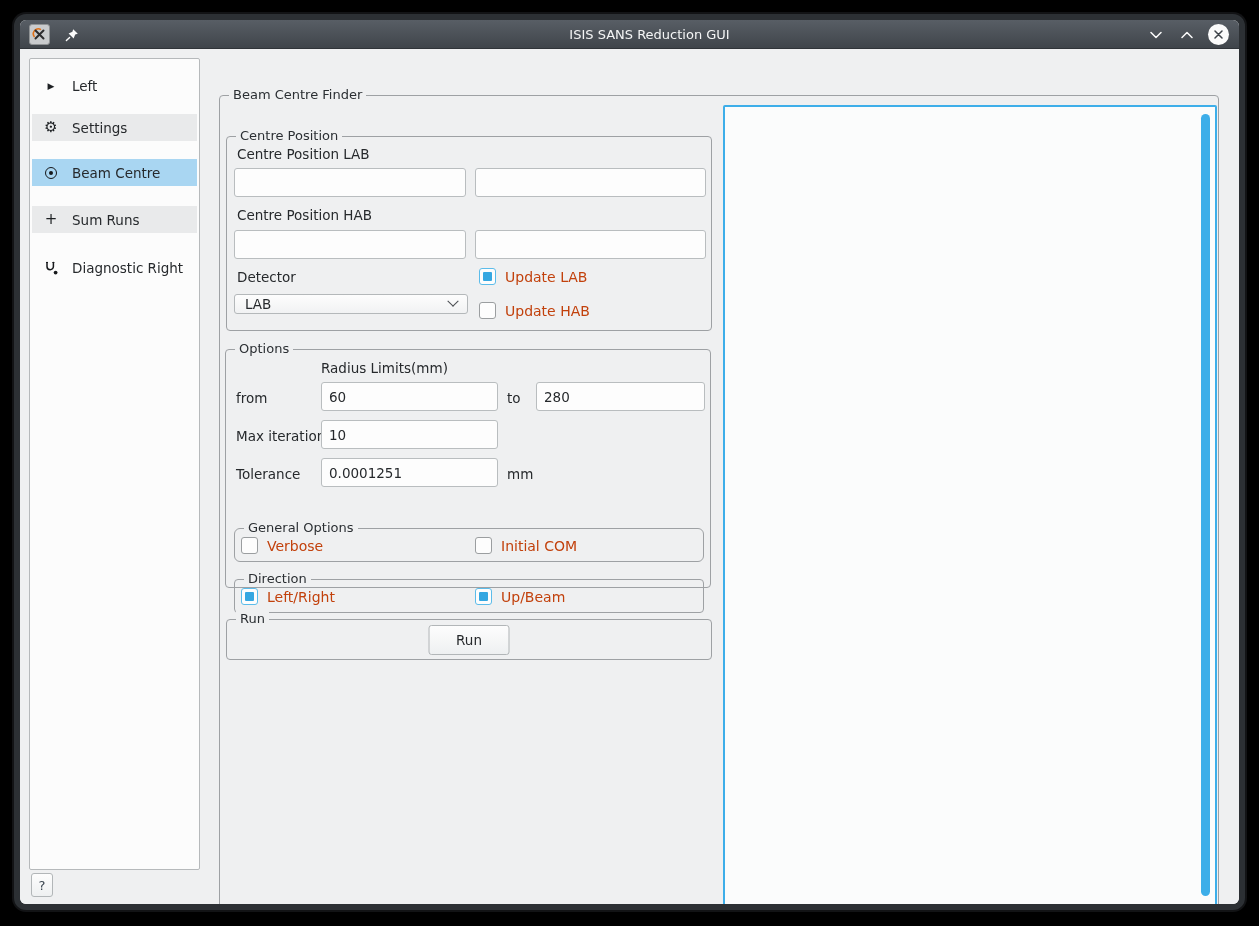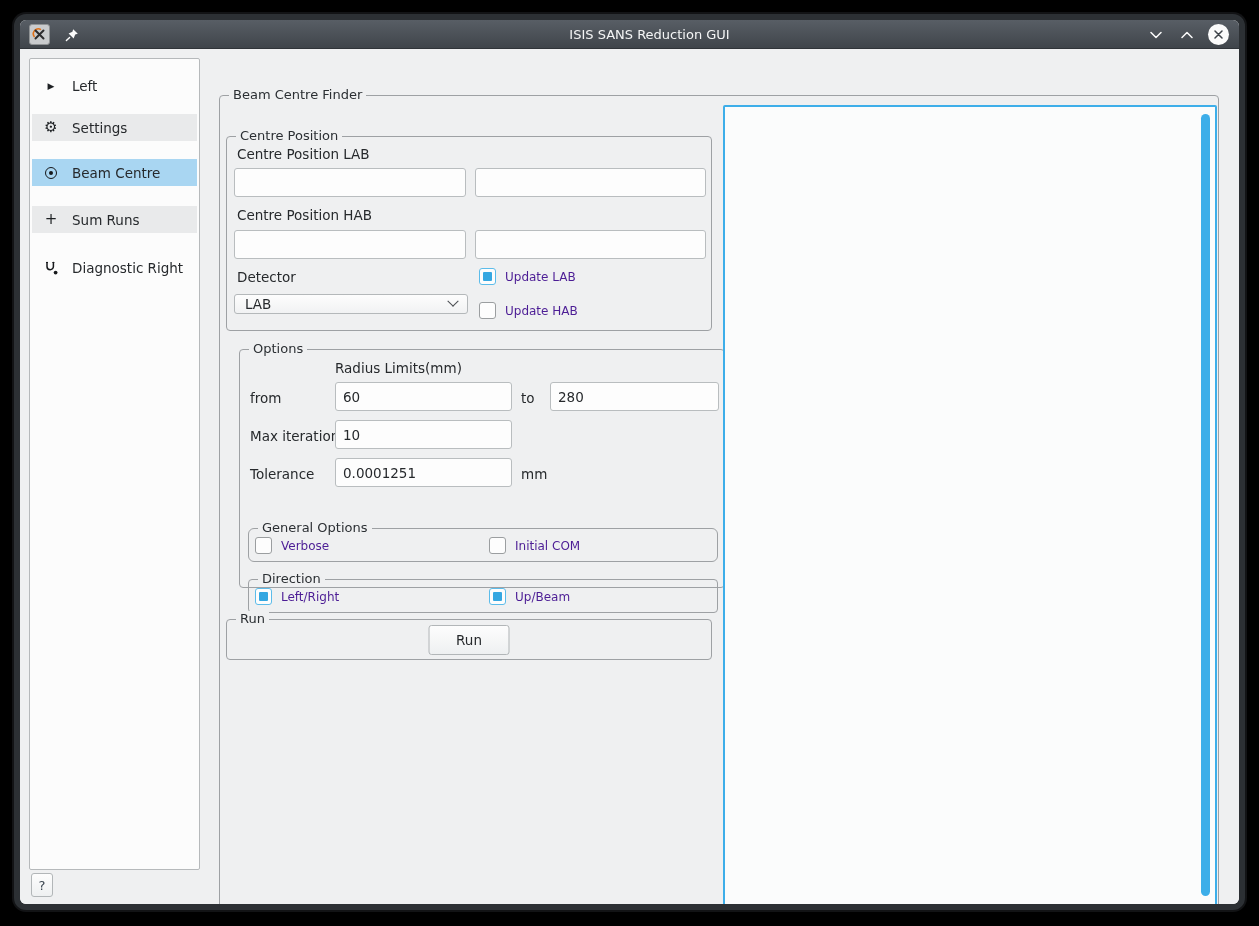--- a/index.html
+++ b/index.html
@@ -69,21 +69,21 @@
   .field {
     position:absolute; height:29px; background:#fdfdfd; border:1px solid #b9bdbf; border-radius:3px;
     font-family:"DejaVu Sans","Liberation Sans",sans-serif; font-size:13.5px; color:#26292c; padding:0 7px; outline:none;
   }
 
   
   .cbrow { position:absolute; display:flex; align-items:center; gap:9px; cursor:pointer; }
   .cb { width:17px; height:17px; background:#fdfdfd; border:1px solid #9b9ea0; border-radius:3px; position:relative; flex:0 0 17px; }
   .cb.checked { border-color:#5cbcea; }
   .cb.checked::after { content:""; position:absolute; left:3px; top:3px; width:9px; height:9px; background:#35a7e1; border-radius:1px; }
-  .cblabel { font-size:12px; color:#4c1d95; }
+  .cblabel { font-size:14px; color:#c2410c; }
 
   
   .dropdown {
     position:absolute; height:20px; background:linear-gradient(#fdfdfd,#f1f2f3);
     border:1px solid #b4b8ba; border-radius:3px;
     display:flex; align-items:center; padding:0 10px; font-size:13.5px; color:#26292c; cursor:pointer;
   }
   .dropdown .chev { margin-left:auto; width:8px; height:8px; border-right:1.5px solid #4a4e52; border-bottom:1.5px solid #4a4e52; transform:rotate(45deg) translate(-2px,-2px); }
 
   
@@ -208,21 +208,21 @@
         <div class="dropdown" style="left:7px; top:157px; width:234px;">
           <span>LAB</span>
           <span class="chev"></span>
         </div>
         <div class="cbrow" style="left:252px; top:165px;">
           <span class="cb"></span>
           <span class="cblabel">Update HAB</span>
         </div>
       </div>
 
-      <div class="group" style="left:19px; top:229px; width:486px; height:239px;">
+      <div class="group" style="left:5px; top:229px; width:486px; height:239px;">
         <span class="group-title">Options</span>
 
         <span class="label" style="left:95px; top:10px;">Radius Limits(mm)</span>
 
         <span class="label" style="left:10px; top:40px;">from</span>
         <input class="field" style="left: 95px; top: 32px; width: 177px;" value="60">
         <span class="label" style="left:281px; top:40px;">to</span>
         <input class="field" style="left: 310px; top: 32px; width: 169px;" value="280">
 
         <span class="label" style="left:10px; top:78px;">Max iterations</span>

